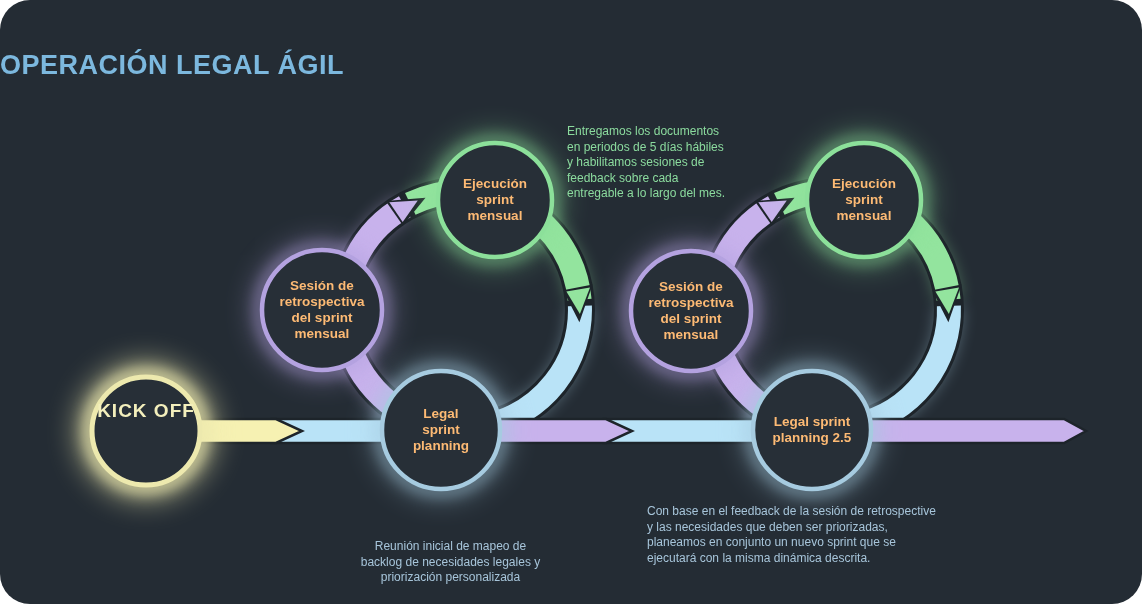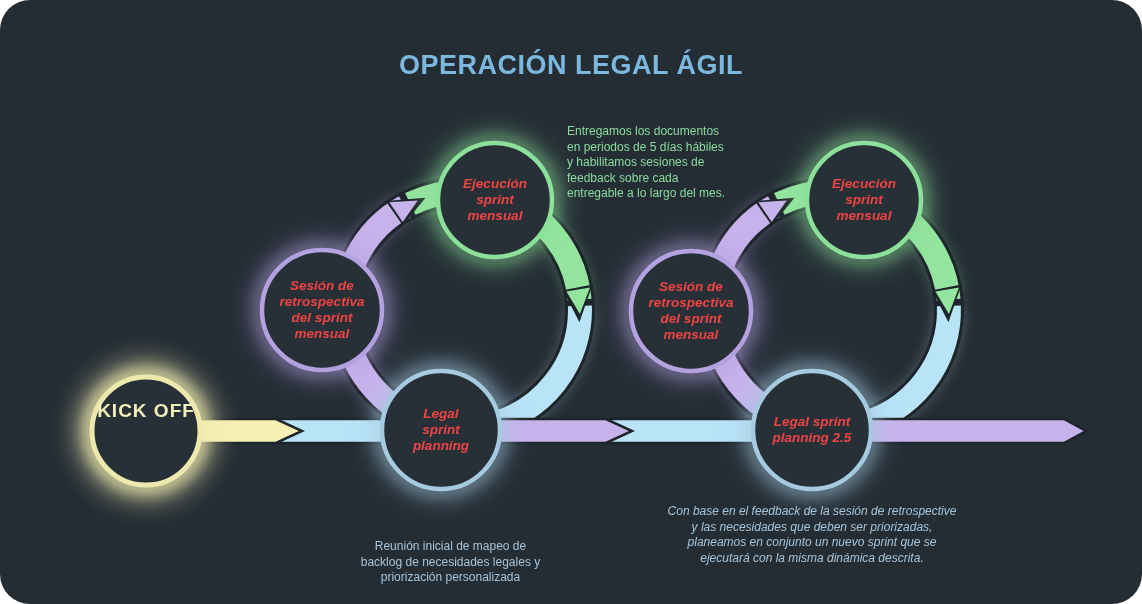--- a/index.html
+++ b/index.html
@@ -1,27 +1,27 @@
 <!DOCTYPE html>
 <html><head>
 <meta charset="utf-8">
 <style>
   html,body{margin:0;padding:0;background:#ffffff;}
   body{font-family:"Liberation Sans","DejaVu Sans",sans-serif;}
   .canvas{position:relative;width:1142px;height:604px;background:#242c34;border-radius:30px;overflow:hidden;}
   #diagram{position:absolute;left:0;top:0;}
   .overlay{position:absolute;white-space:pre-line;}
-  .title{top:50px;left:0;width:1142px;text-align:center;font-size:27px;font-weight:bold;color:#7cb8de;letter-spacing:.5px;}
-  .node-label{transform:translate(-50%,-50%);text-align:center;color:#ef4444;font-weight:bold;font-size:13.5px;line-height:1.18;font-style:italic;}
+  .title{top:50px;left:0;width:1142px;text-align:left;font-size:27px;font-weight:bold;color:#7cb8de;letter-spacing:.5px;}
+  .node-label{transform:translate(-50%,-50%);text-align:center;color:#fdba74;font-weight:bold;font-size:13.5px;line-height:1.18;}
   .kick-label{transform:translate(-50%,-50%);text-align:center;color:#f3efbc;font-weight:bold;font-size:19px;letter-spacing:1px;}
   .ann{font-size:12px;line-height:1.3;}
   .ann-kickoff{left:75px;top:274px;width:178px;text-align:right;color:#e8eaec;}
   .ann-ejecucion{left:567px;top:124px;width:170px;text-align:left;color:#8bdb9e;}
   .ann-planning{left:348px;top:503px;width:205px;text-align:center;color:#a7c5da;margin-top:36px;}
-  .ann-planning2{left:662px;top:504px;width:300px;text-align:center;color:#a7c5da;font-style:italic;}
+  .ann-planning2{left:647px;top:504px;width:300px;text-align:left;color:#a7c5da;}
 </style>
 </head>
 <body>
 
 <div class="canvas">
   <svg id="diagram" width="1142" height="604" viewBox="0 0 1142 604">
     <defs>
       <filter id="blur1" x="-60%" y="-60%" width="220%" height="220%">
         <feGaussianBlur stdDeviation="7"></feGaussianBlur>
       </filter>

